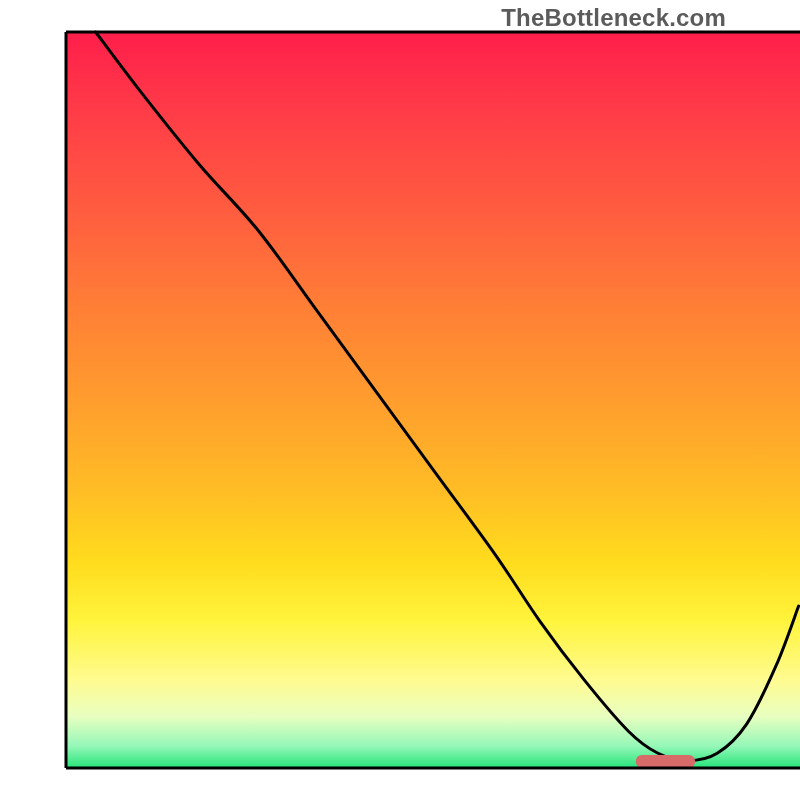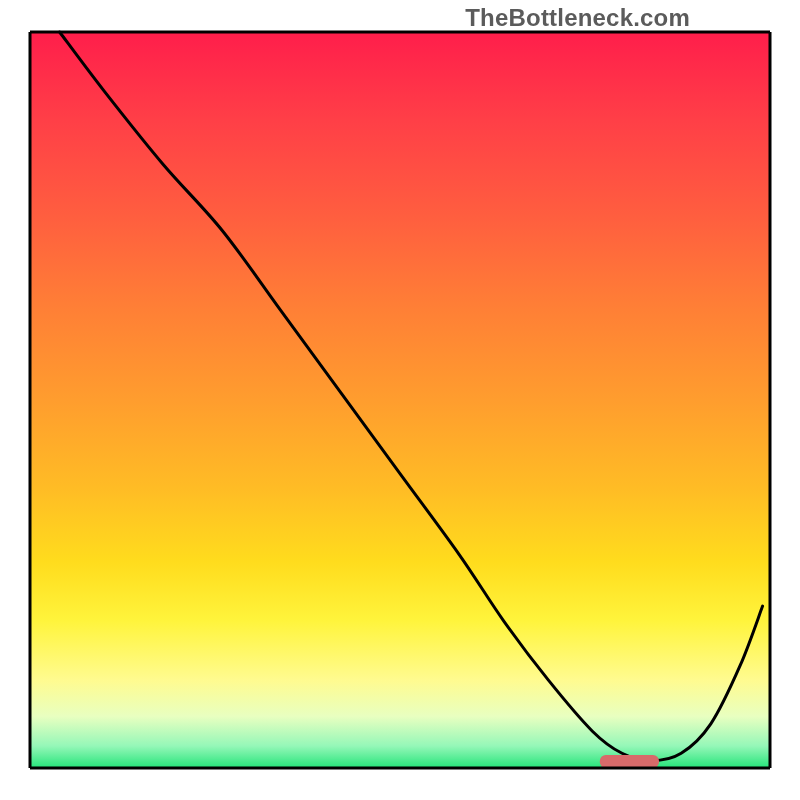--- a/index.html
+++ b/index.html
@@ -8,20 +8,21 @@
     width: 800px;
     height: 800px;
     overflow: hidden;
     background: #ffffff;
     font-family: Arial, Helvetica, sans-serif;
   }
   .container {
     position: relative;
     width: 700px;
     height: 800px;
+    margin-left: 36px;
   }
   .watermark {
     position: absolute;
     top: 4px;
     right: 10px;
     font-size: 24px;
     font-weight: 600;
     color: #5b5b5b;
     letter-spacing: 0.2px;
     z-index: 50;

